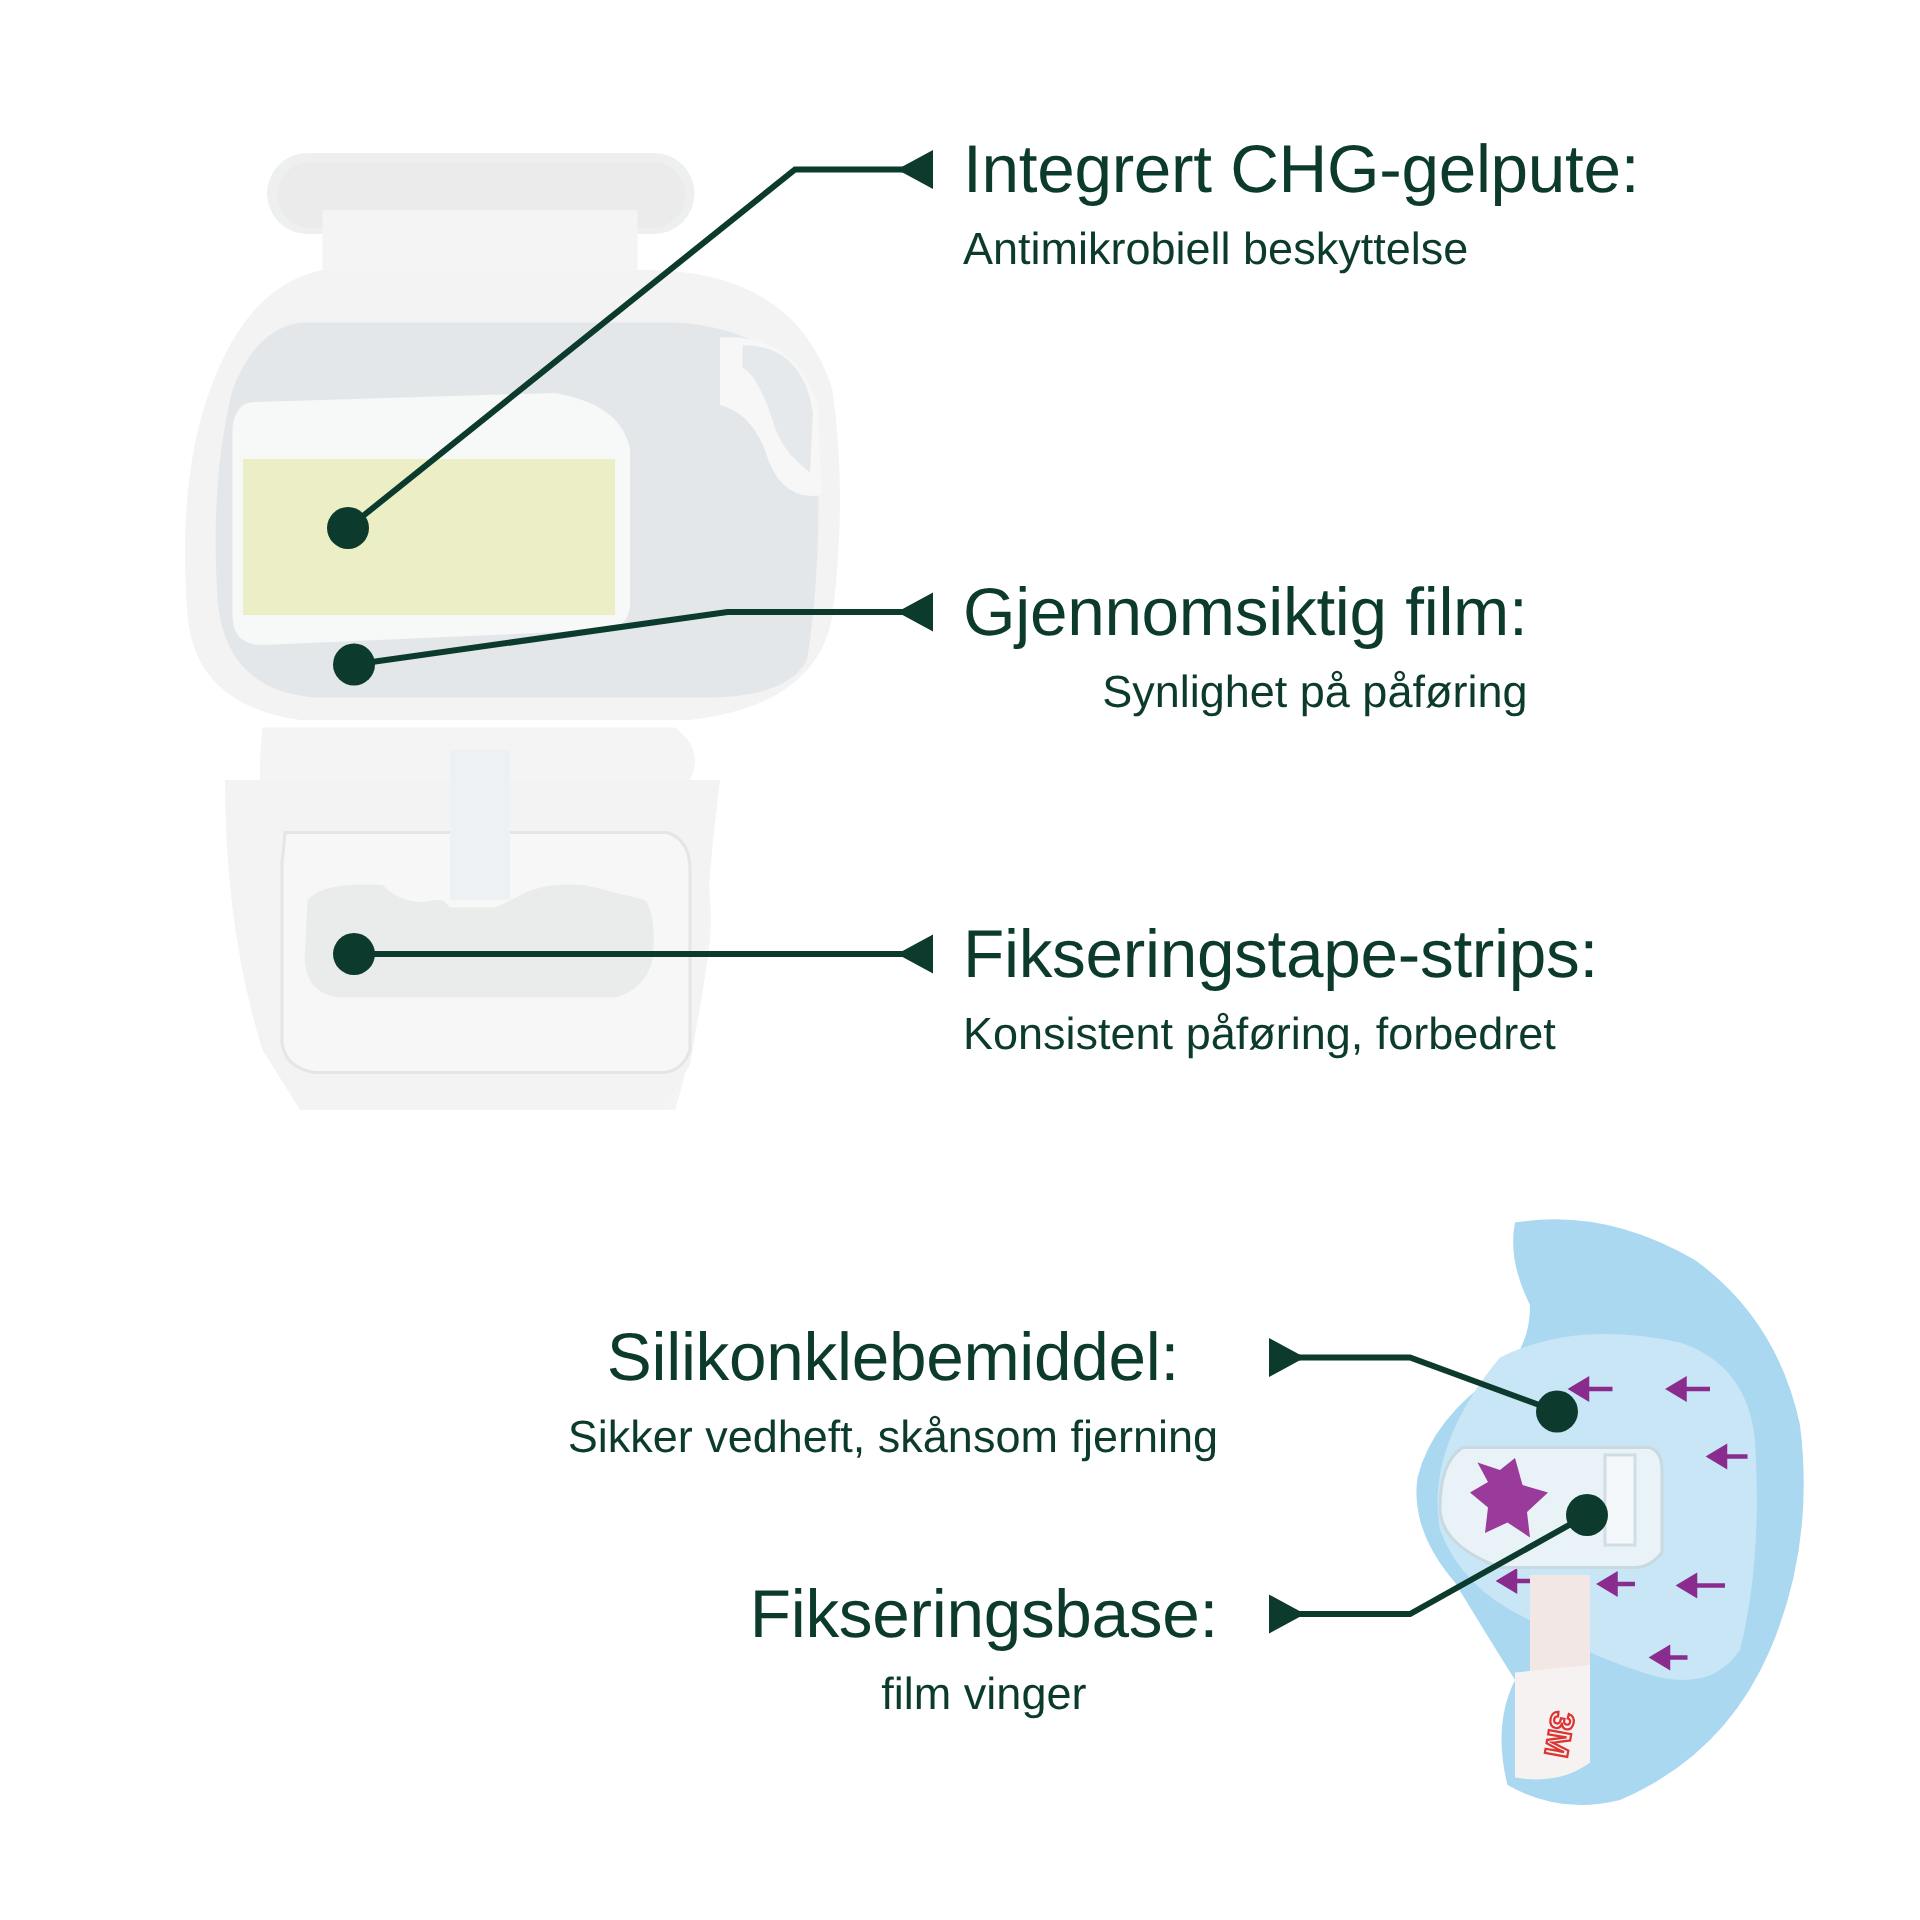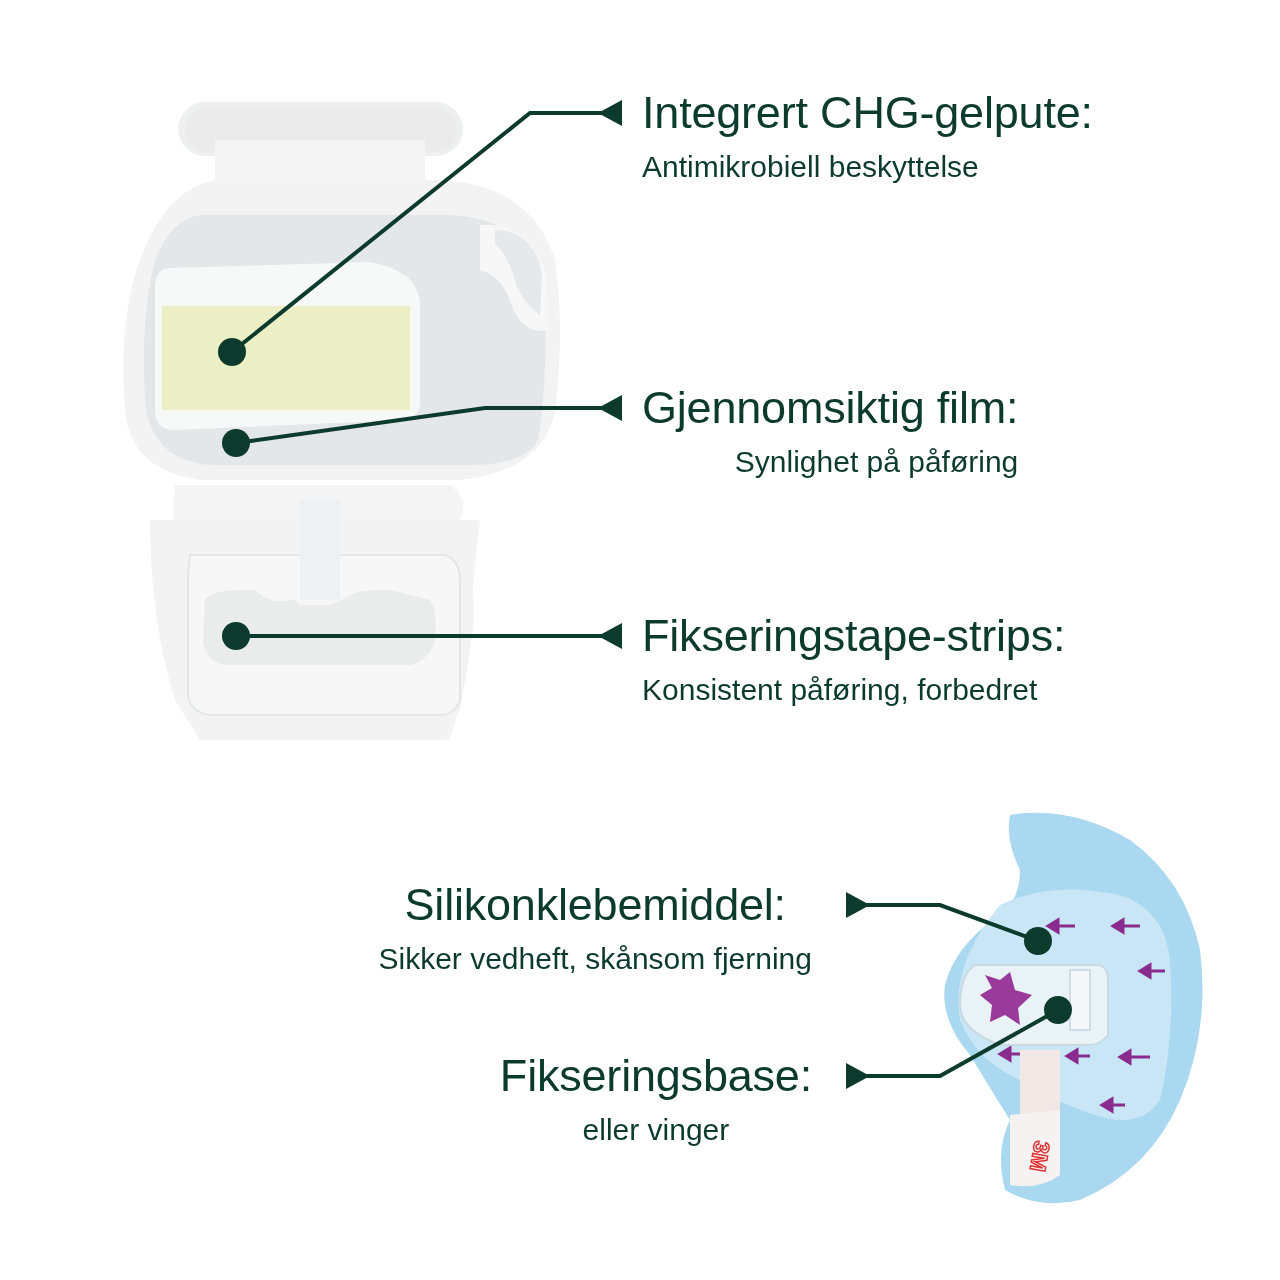--- a/index.html
+++ b/index.html
@@ -109,14 +109,14 @@
   <div class="sub">Konsistent påføring, forbedret</div>
 </div>
 
 <div class="abs right" style="right:468px;top:878px;">
   <div class="title">Silikonklebemiddel:</div>
   <div class="sub">Sikker vedheft, skånsom fjerning</div>
 </div>
 
 <div class="abs right" style="right:468px;top:1049px;">
   <div class="title">Fikseringsbase:</div>
-  <div class="sub">eller vinger</div>
+  <div class="sub">film vinger</div>
 </div>
 
 </body></html>

